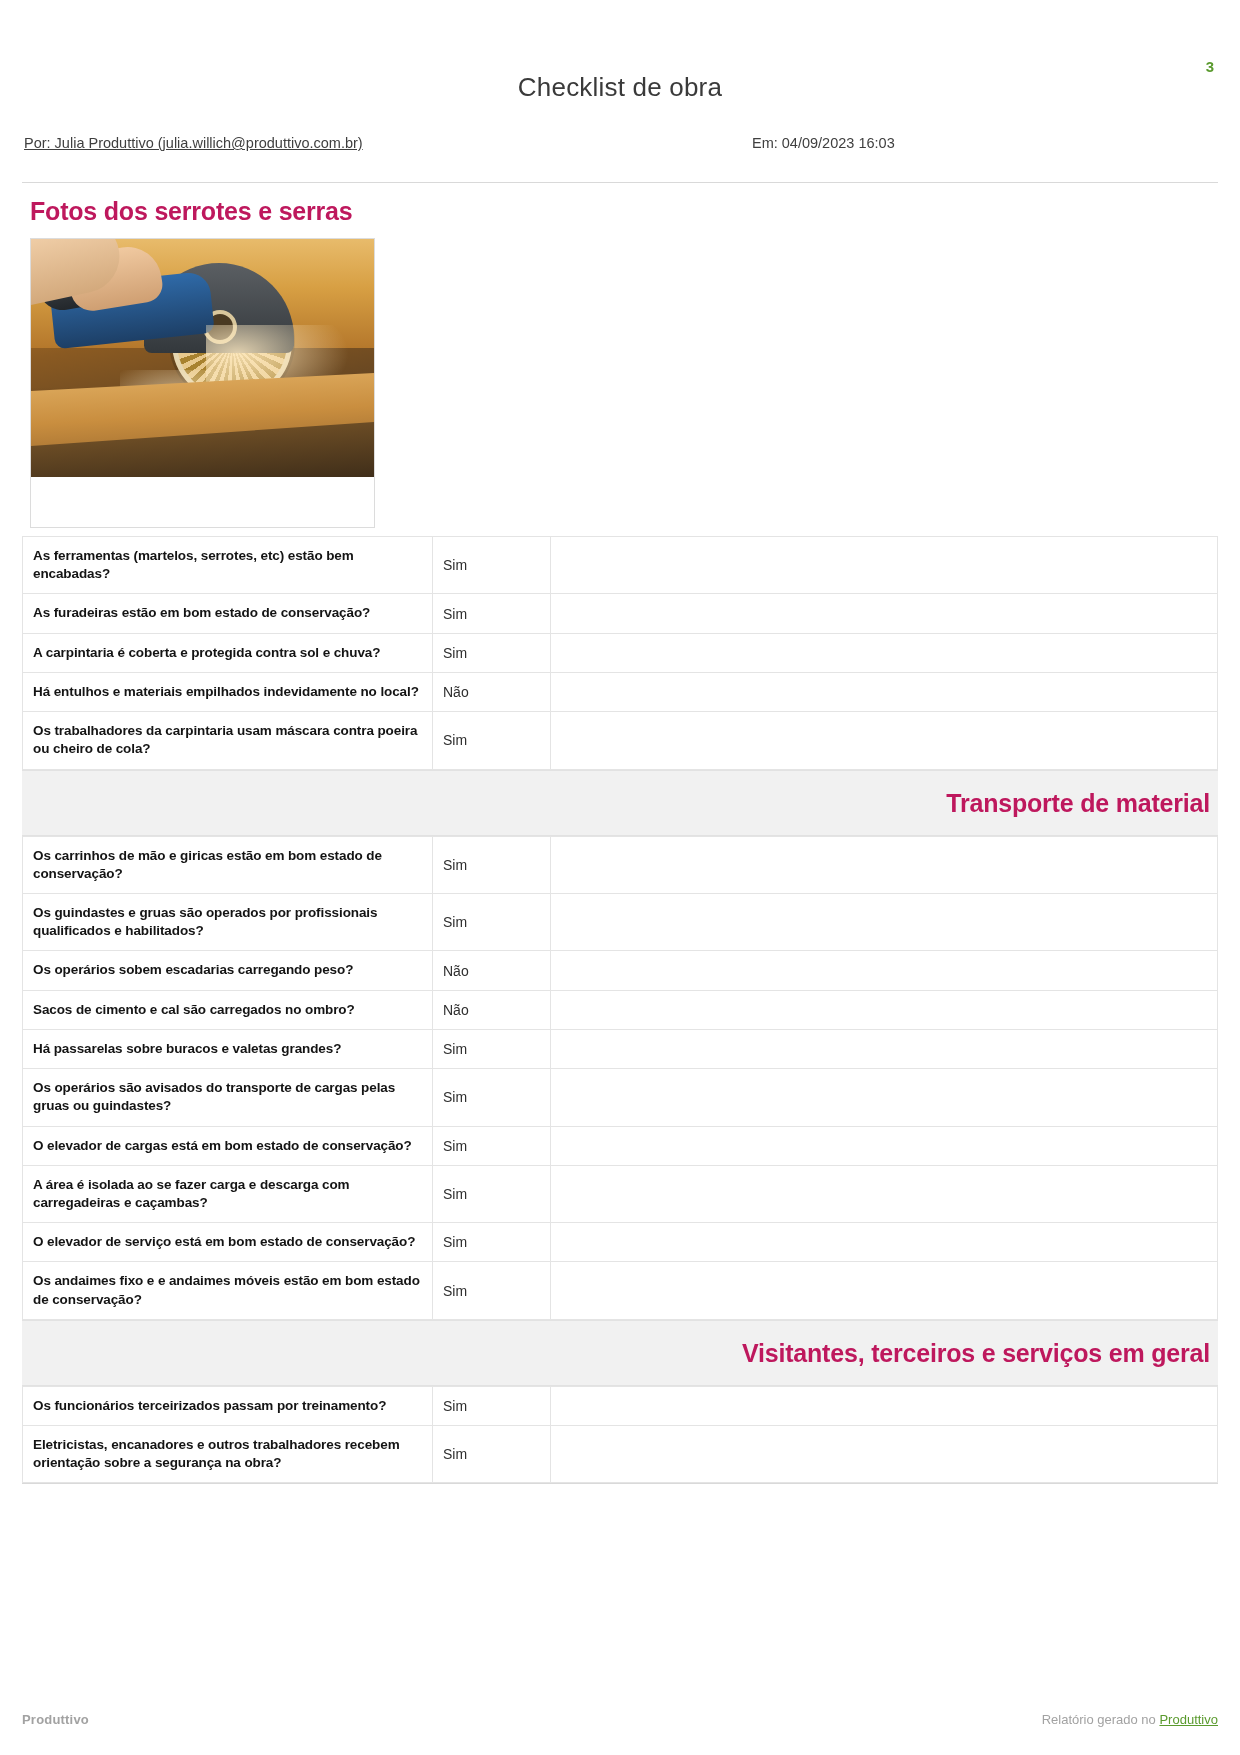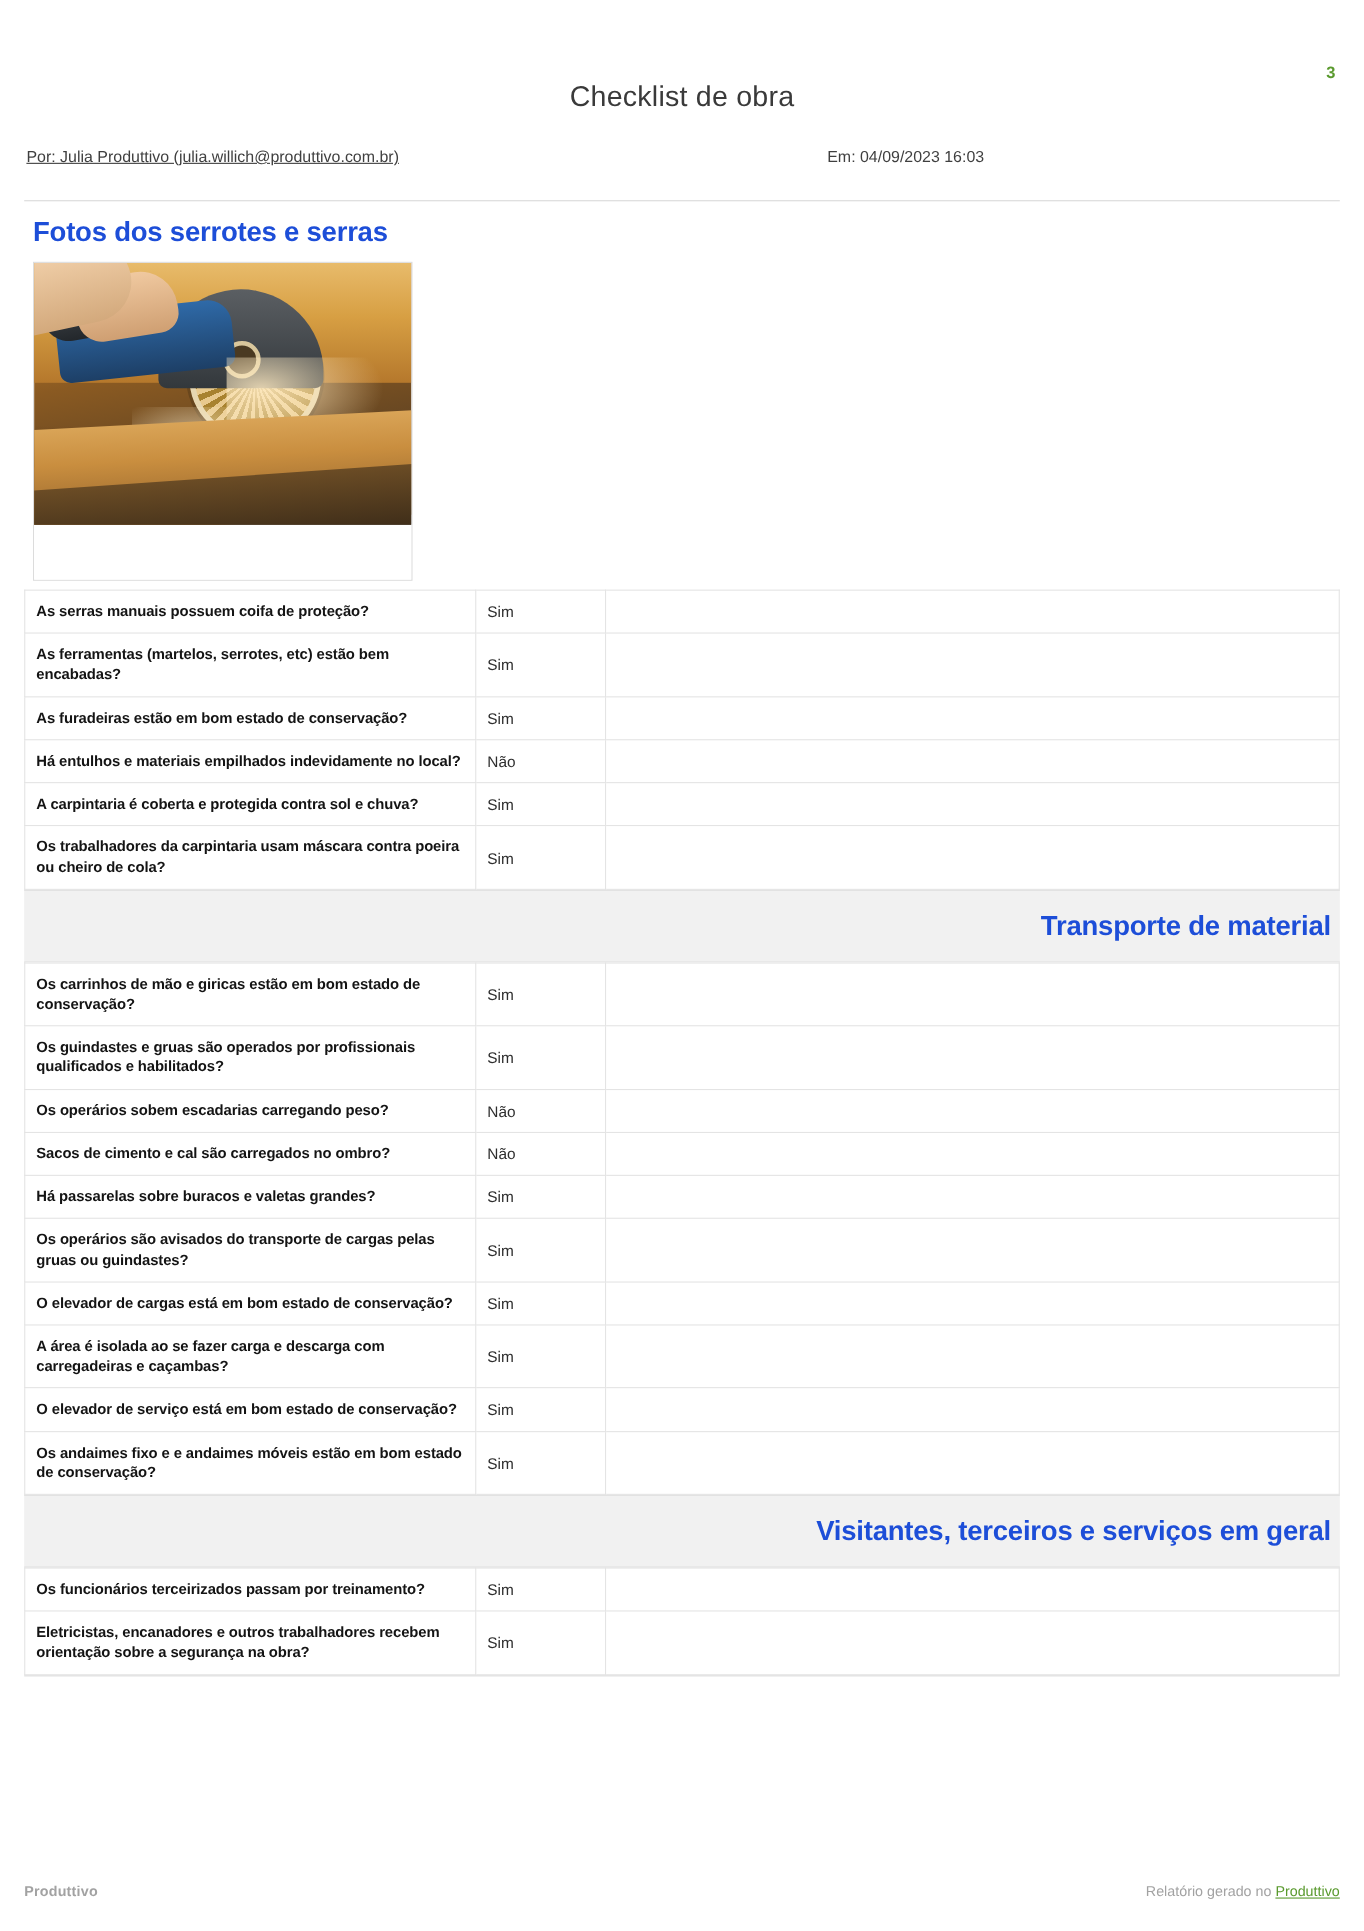--- a/index.html
+++ b/index.html
@@ -64,21 +64,21 @@
     padding-bottom: 0;
   }
 
   .section {
     width: 100%;
   }
 
   .section-title {
     font-size: 25px;
     font-weight: 700;
-    color: #1d4ed8;
+    color: #be185d;
     padding: 14px 8px 12px 8px;
     letter-spacing: -0.2px;
   }
   .section-title.shaded {
     background: #f1f1f1;
     padding: 18px 8px 17px 8px;
     border-top: 1px solid #e2e2e2;
     border-bottom: 1px solid #e2e2e2;
     text-align: right;
   }
@@ -267,42 +267,37 @@
               <div class="ph-shadow"></div>
               <div class="ph-board"></div>
               <div class="ph-board2"></div>
             </div>
             <div class="photo-caption-space"></div>
           </div>
         </div>
         <table class="qtable">
           <tbody>
             <tr>
-              <td class="q-label">As serras manuais possuem coifa de proteção?</td>
-              <td class="q-answer">Sim</td>
-              <td class="q-note"></td>
-            </tr>
-            <tr>
               <td class="q-label">As ferramentas (martelos, serrotes, etc) estão bem encabadas?</td>
               <td class="q-answer">Sim</td>
               <td class="q-note"></td>
             </tr>
             <tr>
               <td class="q-label">As furadeiras estão em bom estado de conservação?</td>
+              <td class="q-answer">Sim</td>
+              <td class="q-note"></td>
+            </tr>
+            <tr>
+              <td class="q-label">A carpintaria é coberta e protegida contra sol e chuva?</td>
               <td class="q-answer">Sim</td>
               <td class="q-note"></td>
             </tr>
             <tr>
               <td class="q-label">Há entulhos e materiais empilhados indevidamente no local?</td>
               <td class="q-answer">Não</td>
-              <td class="q-note"></td>
-            </tr>
-            <tr>
-              <td class="q-label">A carpintaria é coberta e protegida contra sol e chuva?</td>
-              <td class="q-answer">Sim</td>
               <td class="q-note"></td>
             </tr>
             <tr>
               <td class="q-label">Os trabalhadores da carpintaria usam máscara contra poeira ou cheiro de cola?</td>
               <td class="q-answer">Sim</td>
               <td class="q-note"></td>
             </tr>
           </tbody>
         </table>
       </div>

